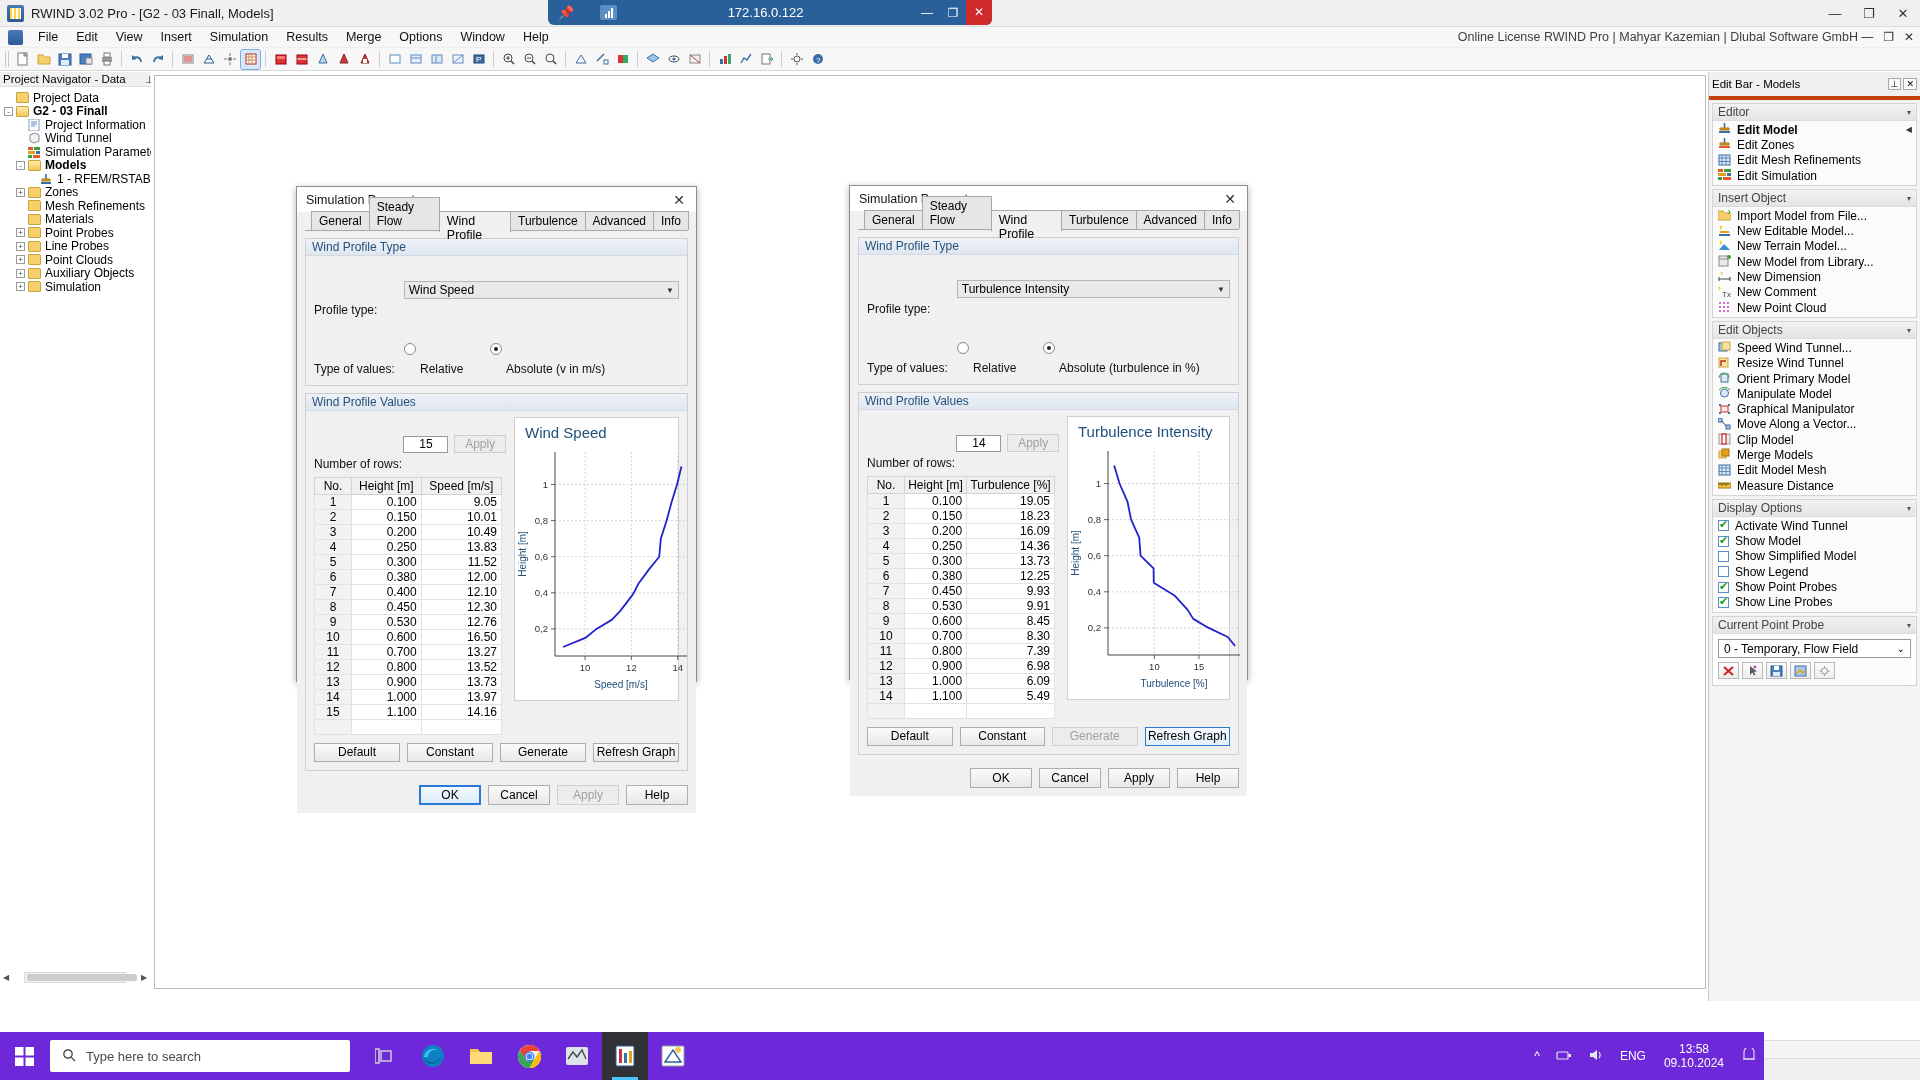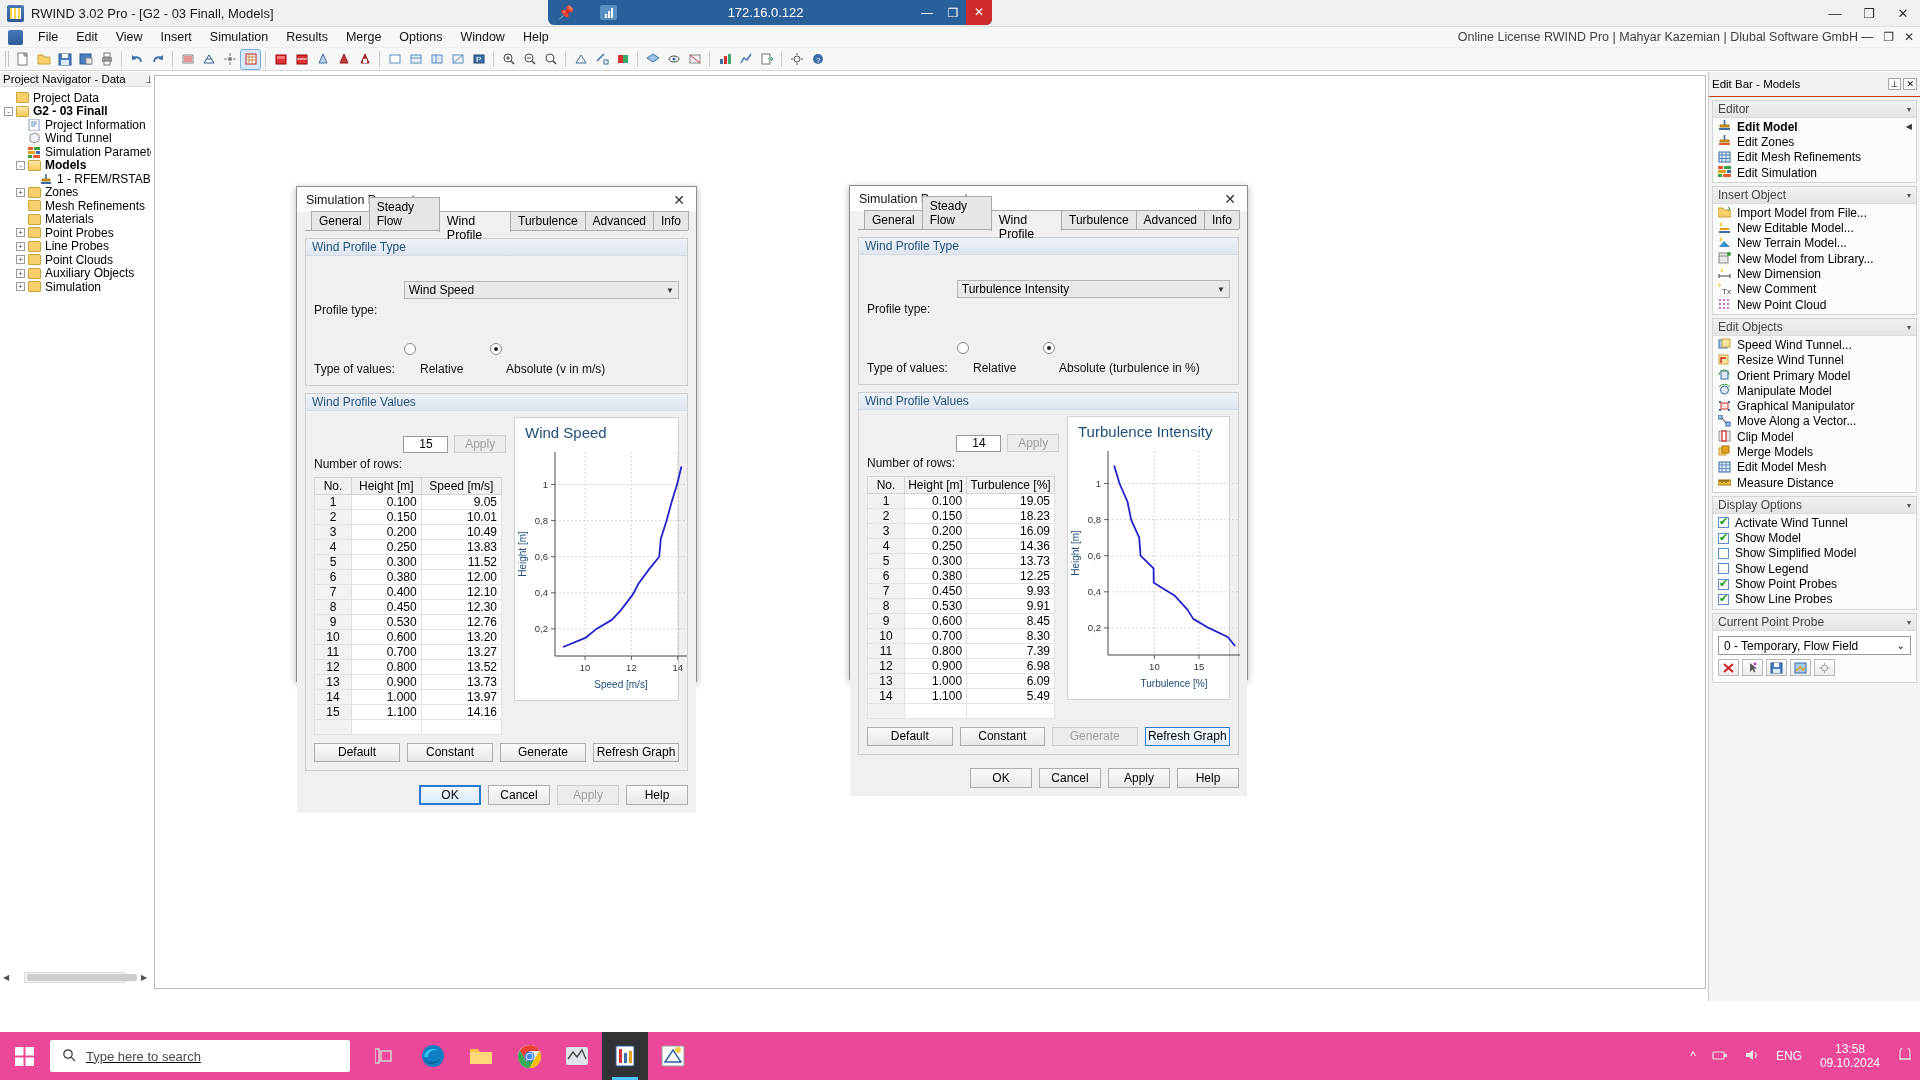--- a/index.html
+++ b/index.html
@@ -144,21 +144,21 @@
   table.grid td.n{background:#f2f2f2;text-align:center;width:37px;}
   table.grid td.v{text-align:right;background:#fff;}
   .charttitle{color:#1f4e79;font-size:15px;}
   .axlabel{fill:#1f4e79;font-size:10px;font-family:"Liberation Sans",sans-serif;}
   .ticklab{fill:#333;font-size:9.5px;font-family:"Liberation Sans",sans-serif;}
 
   
   .editbar{position:absolute;right:0;top:72px;width:212px;height:929px;
     background:#f4f4f4;border-left:1px solid #c8c8c8;}
   .eb-head{height:15px;background:#f0f0f0;display:flex;align-items:center;padding:12px 3px;
-    font-size:11.5px;border-bottom:1px solid #c2410c;}
+    font-size:11.5px;border-bottom:4px solid #c2410c;}
   .eb-head .t{flex:1;}
   .eb-head .b{font-size:9px;border:1px solid #a8a8a8;padding:0 2px;margin-left:2px;background:#fbfbfb;}
   .sect{margin:3px 3px 0 3px;border:1px solid #d4d4d4;background:#fff;}
   .sect-h{background:linear-gradient(#f2f2f2,#e4e4e4);display:flex;align-items:center;
     padding:1px 5px;font-size:12px;color:#444;border-bottom:1px solid #dcdcdc;}
   .sect-h .t{flex:1;}
   .sect-h .c{font-size:8px;color:#555;}
   .sect-b{padding:1px 0 2px 0;background:#fbfbfb;}
   .eitem{display:flex;align-items:center;height:15.3px;padding-left:5px;font-size:12px;}
   .eitem .ei{width:14px;height:13px;margin-right:5px;flex:0 0 auto;}
@@ -182,22 +182,22 @@
   .btab{display:flex;align-items:center;gap:3px;height:16px;padding:0 6px;font-size:11.5px;
     border:1px solid #bcbcbc;border-bottom:none;background:#eaeaea;margin-right:1px;}
   .btab.active{background:#fff;height:18px;}
   .btab .bi{width:11px;height:11px;flex:0 0 auto;}
   .statusbar{position:absolute;left:0;bottom:0;width:1920px;height:22px;background:#f0f0f0;
     display:flex;align-items:center;border-top:1px solid #dcdcdc;}
   .statusbar .st{padding-left:6px;font-size:11.5px;}
   .statusbar .sseg{width:175px;height:21px;border-left:1px solid #d6d6d6;}
 
   
-  .taskbar{position:absolute;left:0;bottom:0;width:1920px;height:48px;background:#ec4899;
-    display:flex;align-items:center;z-index:60;text-decoration:underline;}
+  .taskbar{position:absolute;left:0;bottom:0;width:1764px;height:48px;background:#6d28d9;
+    display:flex;align-items:center;z-index:60;}
   .tb-start{width:48px;height:48px;display:flex;align-items:center;justify-content:center;}
   .tb-search{width:300px;height:32px;background:#fff;display:flex;align-items:center;
     border-radius:2px;margin-left:2px;}
   .tb-search .sic{margin:0 10px 0 12px;}
   .tb-search .sp{font-size:13px;color:#4a4a4a;}
   .tb-apps{display:flex;align-items:center;margin-left:12px;gap:2px;}
   .tapp{width:46px;height:48px;display:flex;align-items:center;justify-content:center;position:relative;}
   .tapp.active{background:#303236;}
   .tapp.active:after{content:"";position:absolute;bottom:0;left:10px;width:26px;height:3px;background:#4cc2ff;}
   .tray{position:absolute;right:0;top:0;height:48px;display:flex;align-items:center;color:#fff;}
@@ -707,21 +707,21 @@
                     <td class="v">12.30</td>
                   </tr>
                   <tr>
                     <td class="n">9</td>
                     <td class="v">0.530</td>
                     <td class="v">12.76</td>
                   </tr>
                   <tr>
                     <td class="n">10</td>
                     <td class="v">0.600</td>
-                    <td class="v">13.20</td>
+                    <td class="v">16.50</td>
                   </tr>
                   <tr>
                     <td class="n">11</td>
                     <td class="v">0.700</td>
                     <td class="v">13.27</td>
                   </tr>
                   <tr>
                     <td class="n">12</td>
                     <td class="v">0.800</td>
                     <td class="v">13.52</td>

